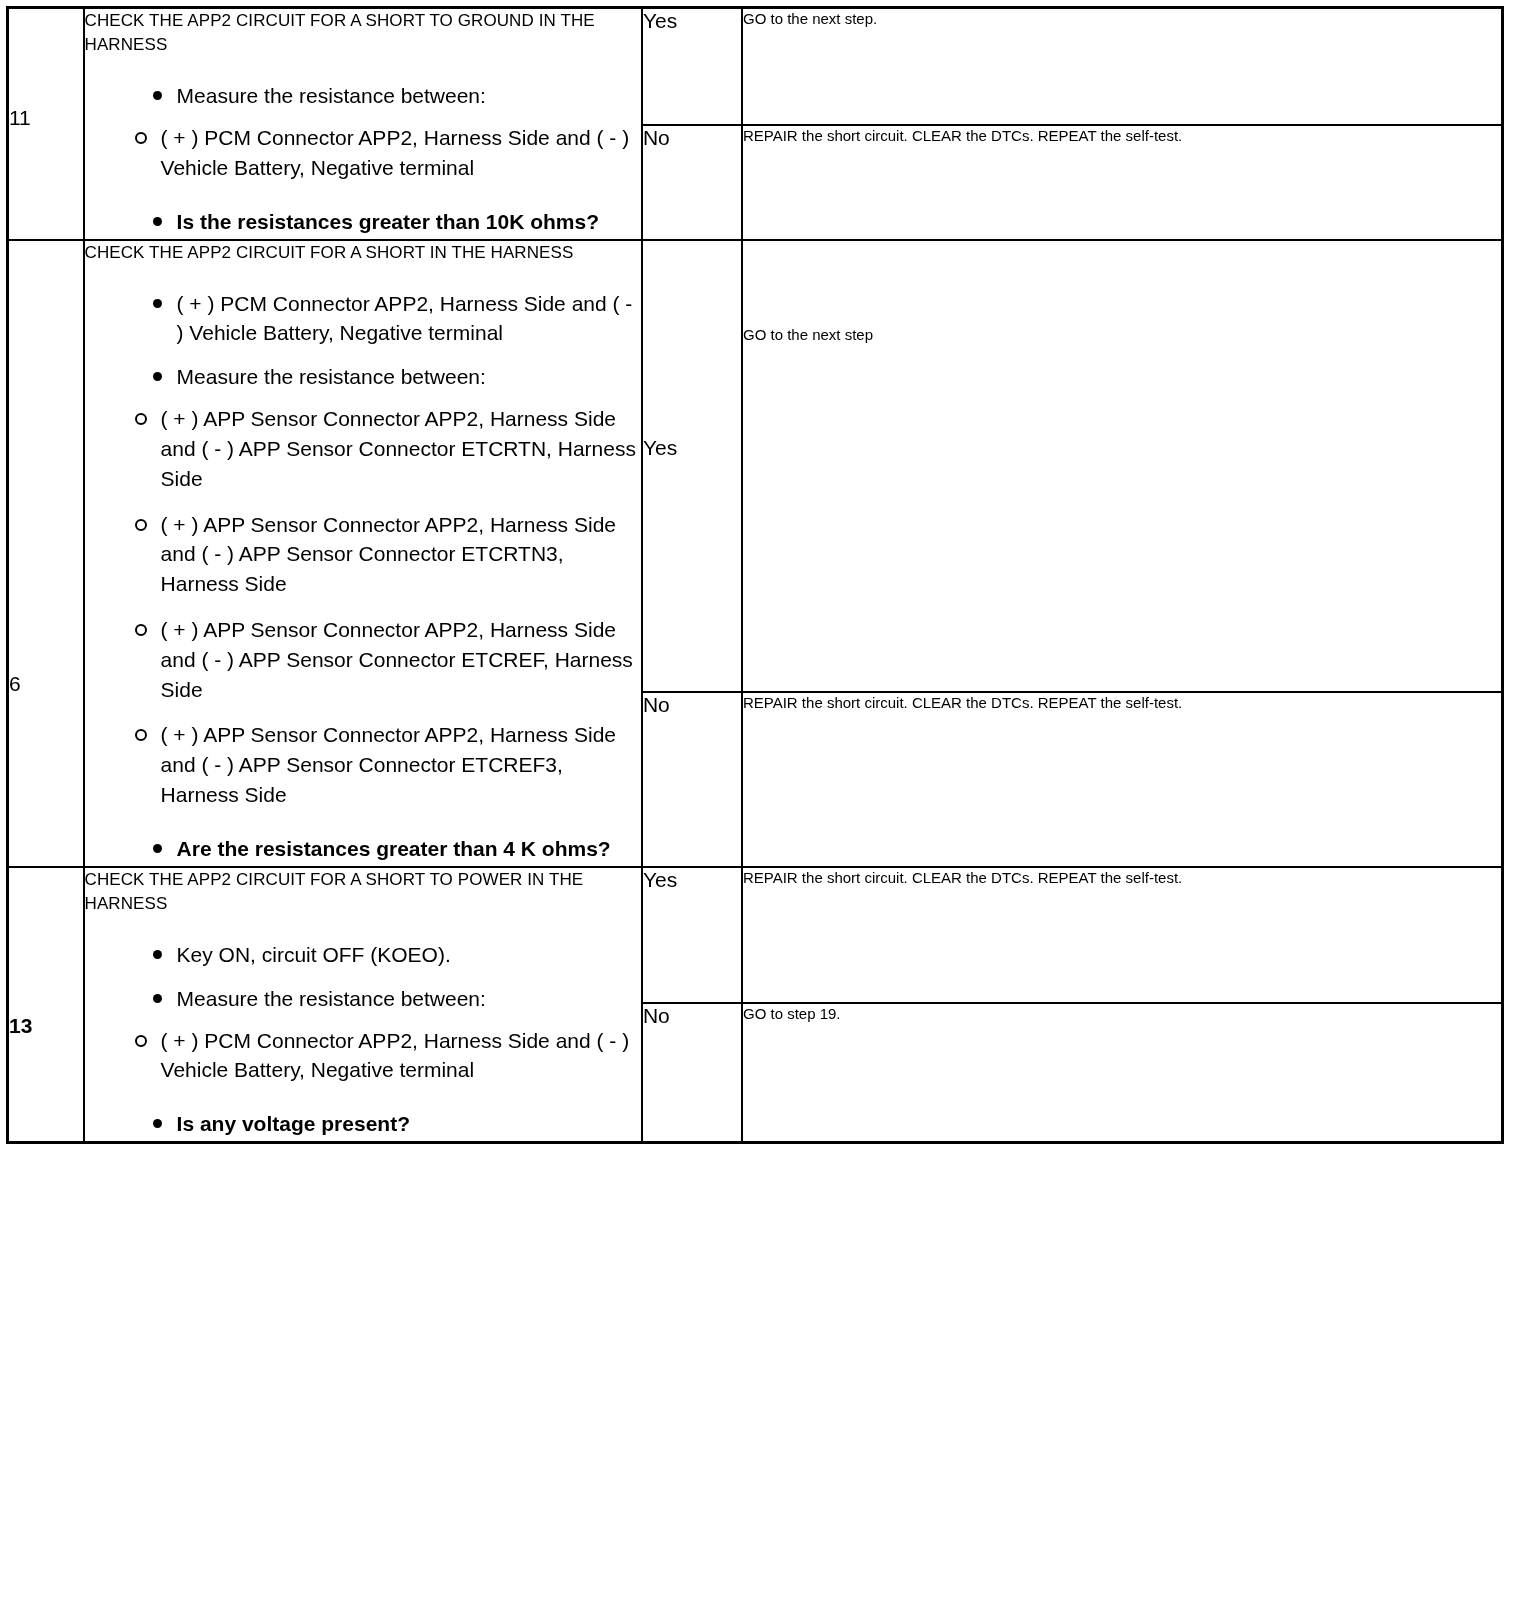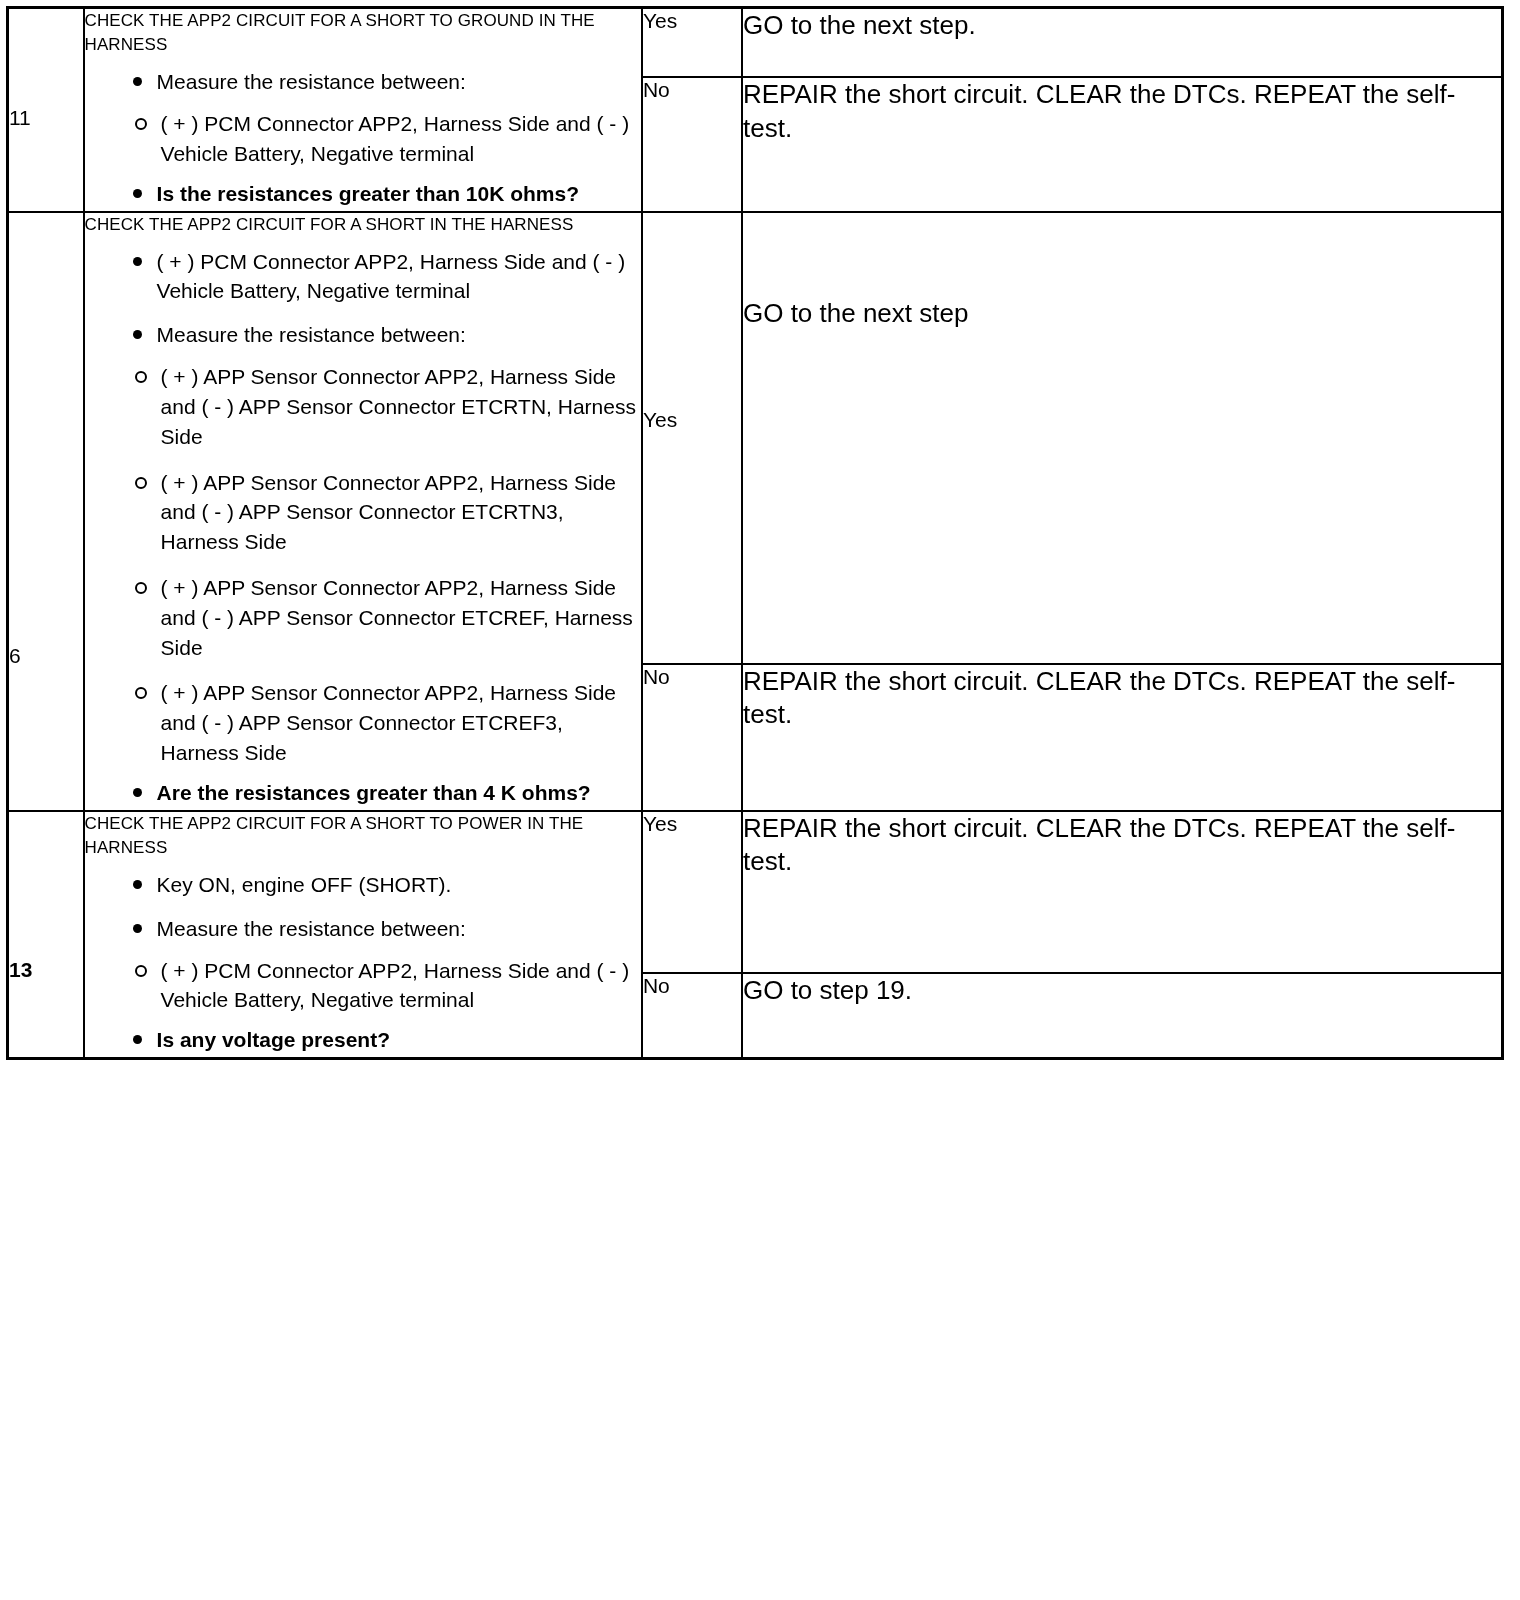--- a/index.html
+++ b/index.html
@@ -45,22 +45,22 @@
     padding: 8px 10px 12px 10px;
   }
   .title {
     font-size: 17px;
     line-height: 1.42;
     margin: 0 0 2px 0;
     letter-spacing: 0.1px;
   }
   ul.lvl1 {
     list-style: none;
-    margin: 10px 0 0 0;
-    padding: 0 0 0 46px;
+    margin: 24px 0 0 0;
+    padding: 0 0 0 66px;
   }
   ul.lvl1 > li {
     position: relative;
     font-size: 21px;
     line-height: 1.42;
     margin: 0 0 14px 0;
     padding-left: 26px;
   }
   ul.lvl1 > li:before {
     content: "";
@@ -101,21 +101,21 @@
   }
   ul.lvl2 > li:last-child { margin-bottom: 2px; }
   ul.lvl1 > li:last-child { margin-bottom: 2px; }
 
   .cell-yn {
     font-size: 21px;
     padding: 10px 0 0 10px;
     margin-left: 23px;
   }
   .cell-result {
-    font-size: 26px;
+    font-size: 15px;
     padding: 10px 0 0 10px;
     line-height: 1.3;
   }
   .vmid { vertical-align: middle; }
 </style>
 </head>
 <body>
 
 <div class="page">
   <table class="diag">
@@ -195,21 +195,21 @@
         </td>
       </tr>
 
       <tr>
         <td class="step-num" rowspan="2">
           <div style="padding-top:145px;font-weight:bold;">13</div>
         </td>
         <td class="cell-action" rowspan="2">
           <p class="title">CHECK THE APP2 CIRCUIT FOR A SHORT TO POWER IN THE HARNESS</p>
           <ul class="lvl1">
-            <li>Key ON, engine OFF (SHORT).</li>
+            <li>Key ON, circuit OFF (KOEO).</li>
             <li>Measure the resistance between:</li>
           </ul>
           <ul class="lvl2">
             <li>( + ) PCM Connector APP2, Harness Side and ( - ) Vehicle Battery, Negative terminal</li>
           </ul>
           <ul class="lvl1">
             <li class="bold">Is any voltage present?</li>
           </ul>
         </td>
         <td class="cell-yn vmid">

